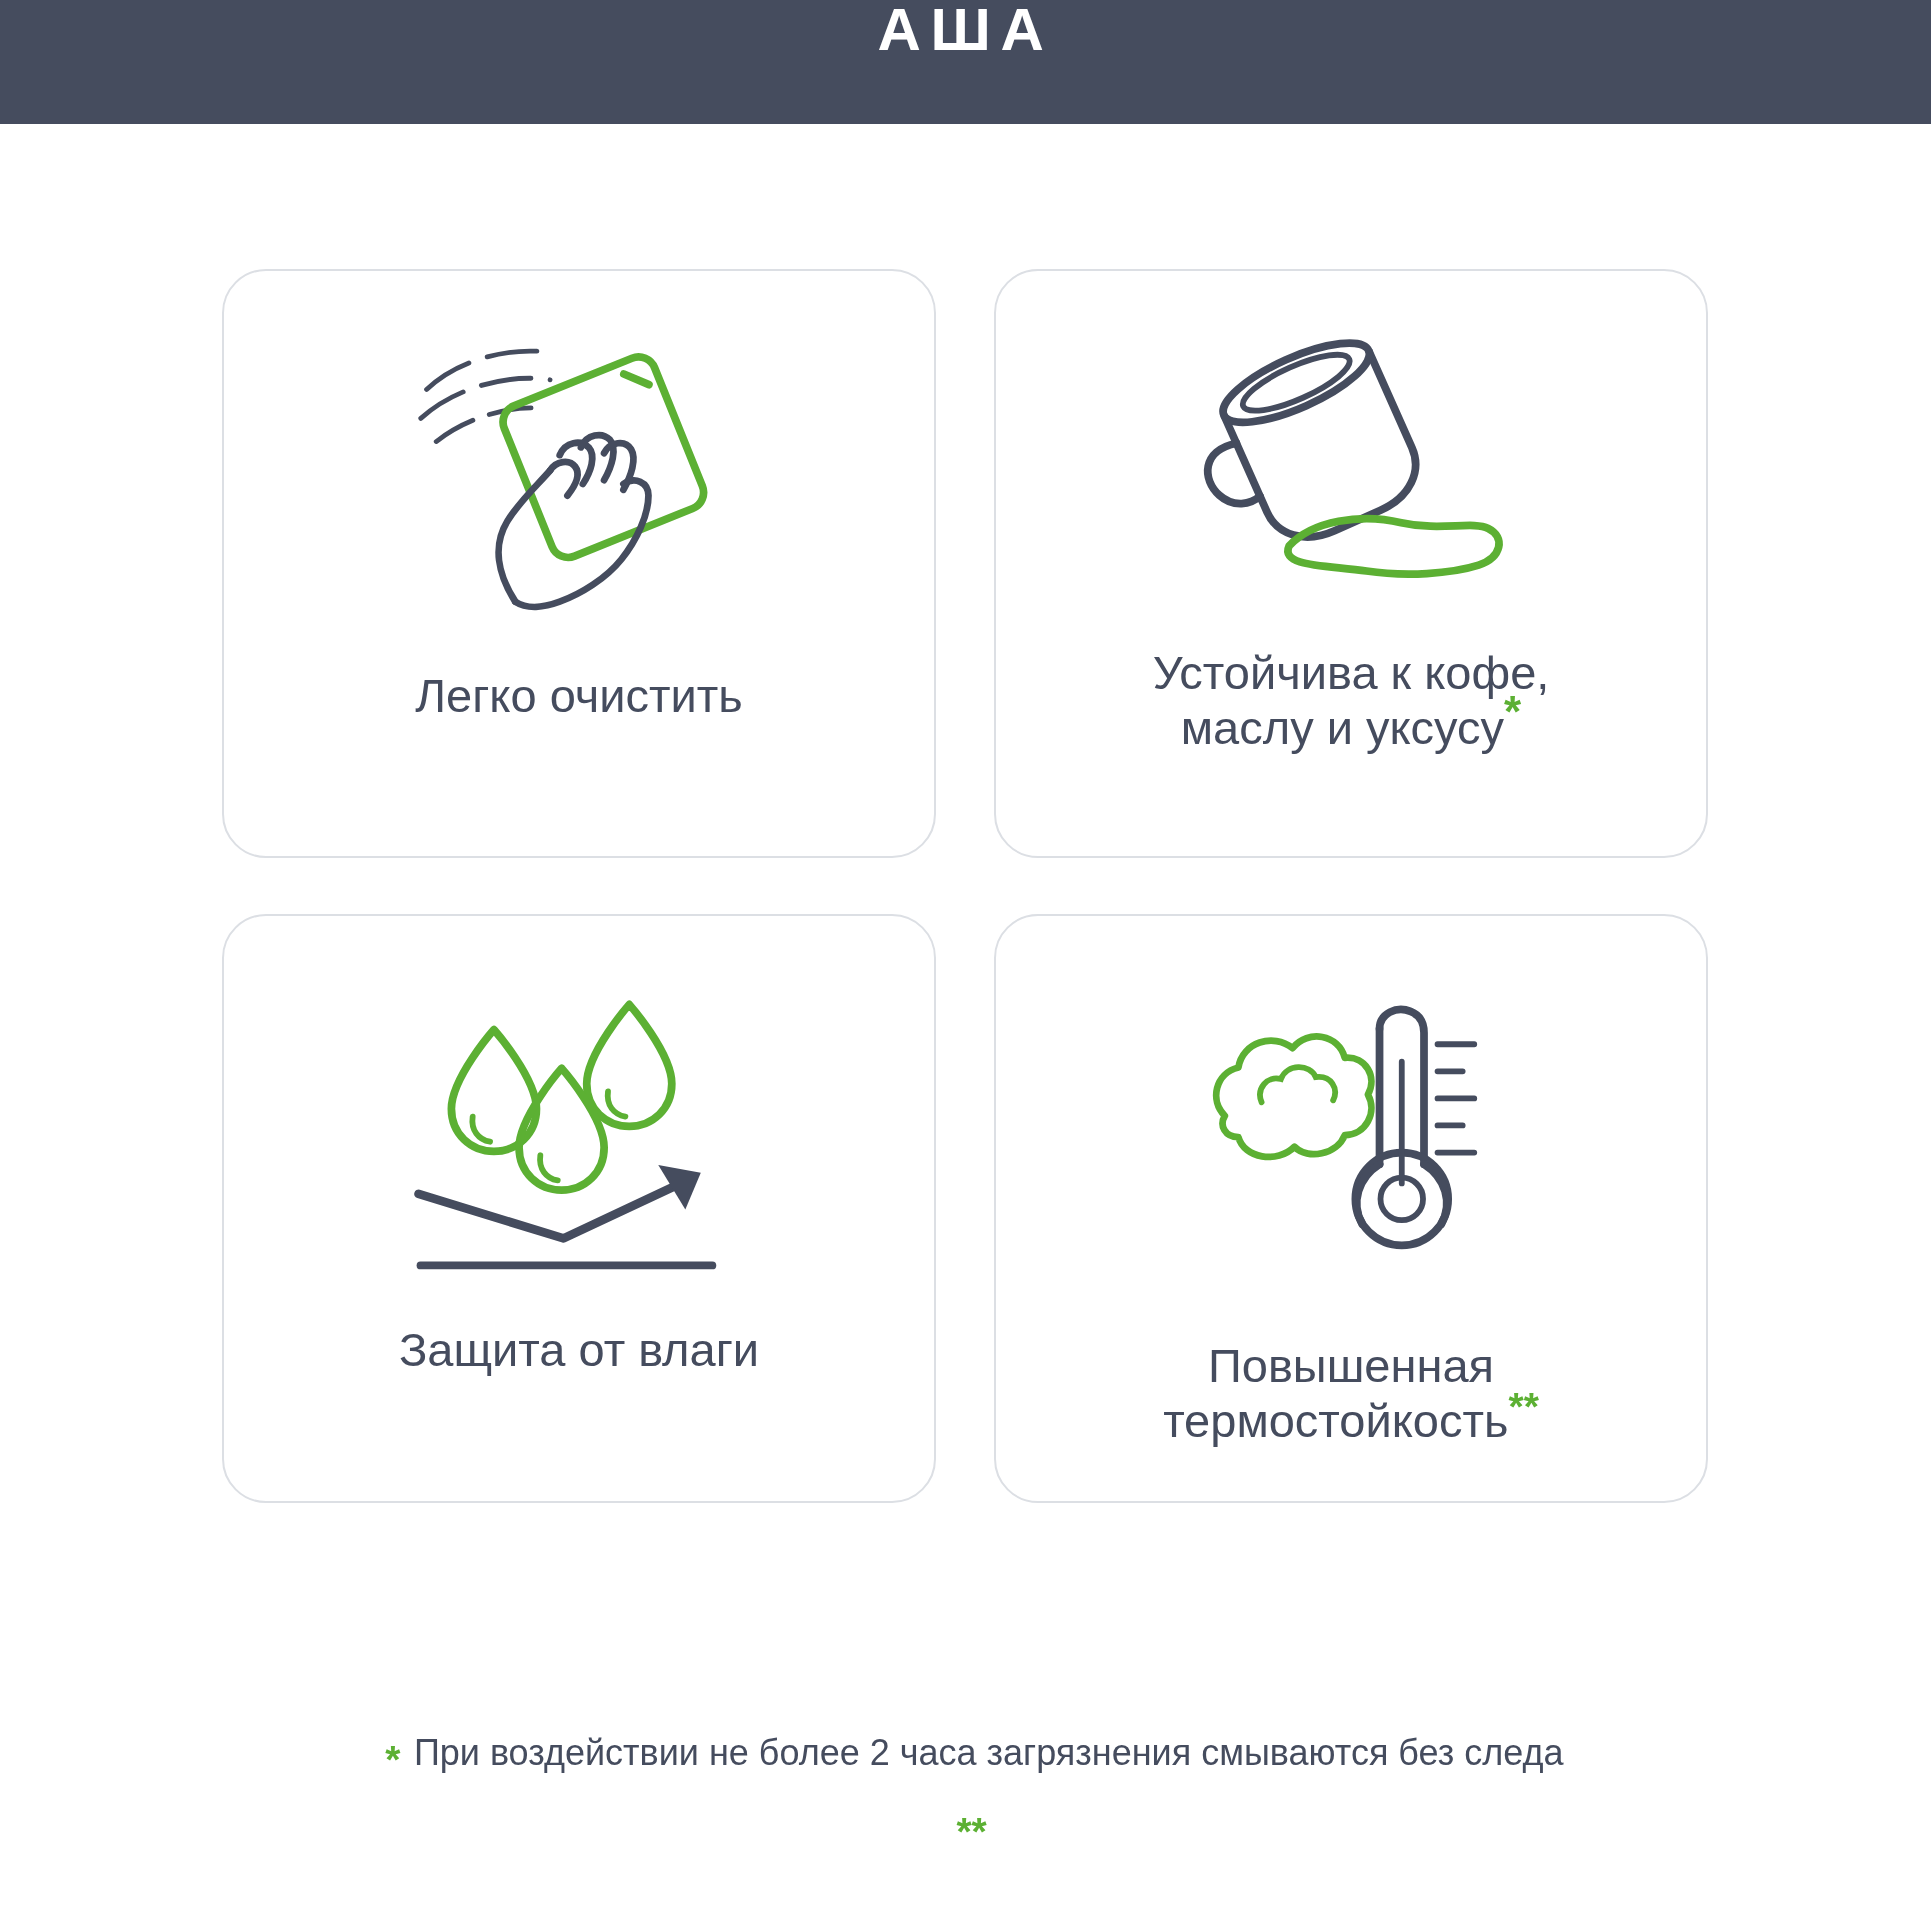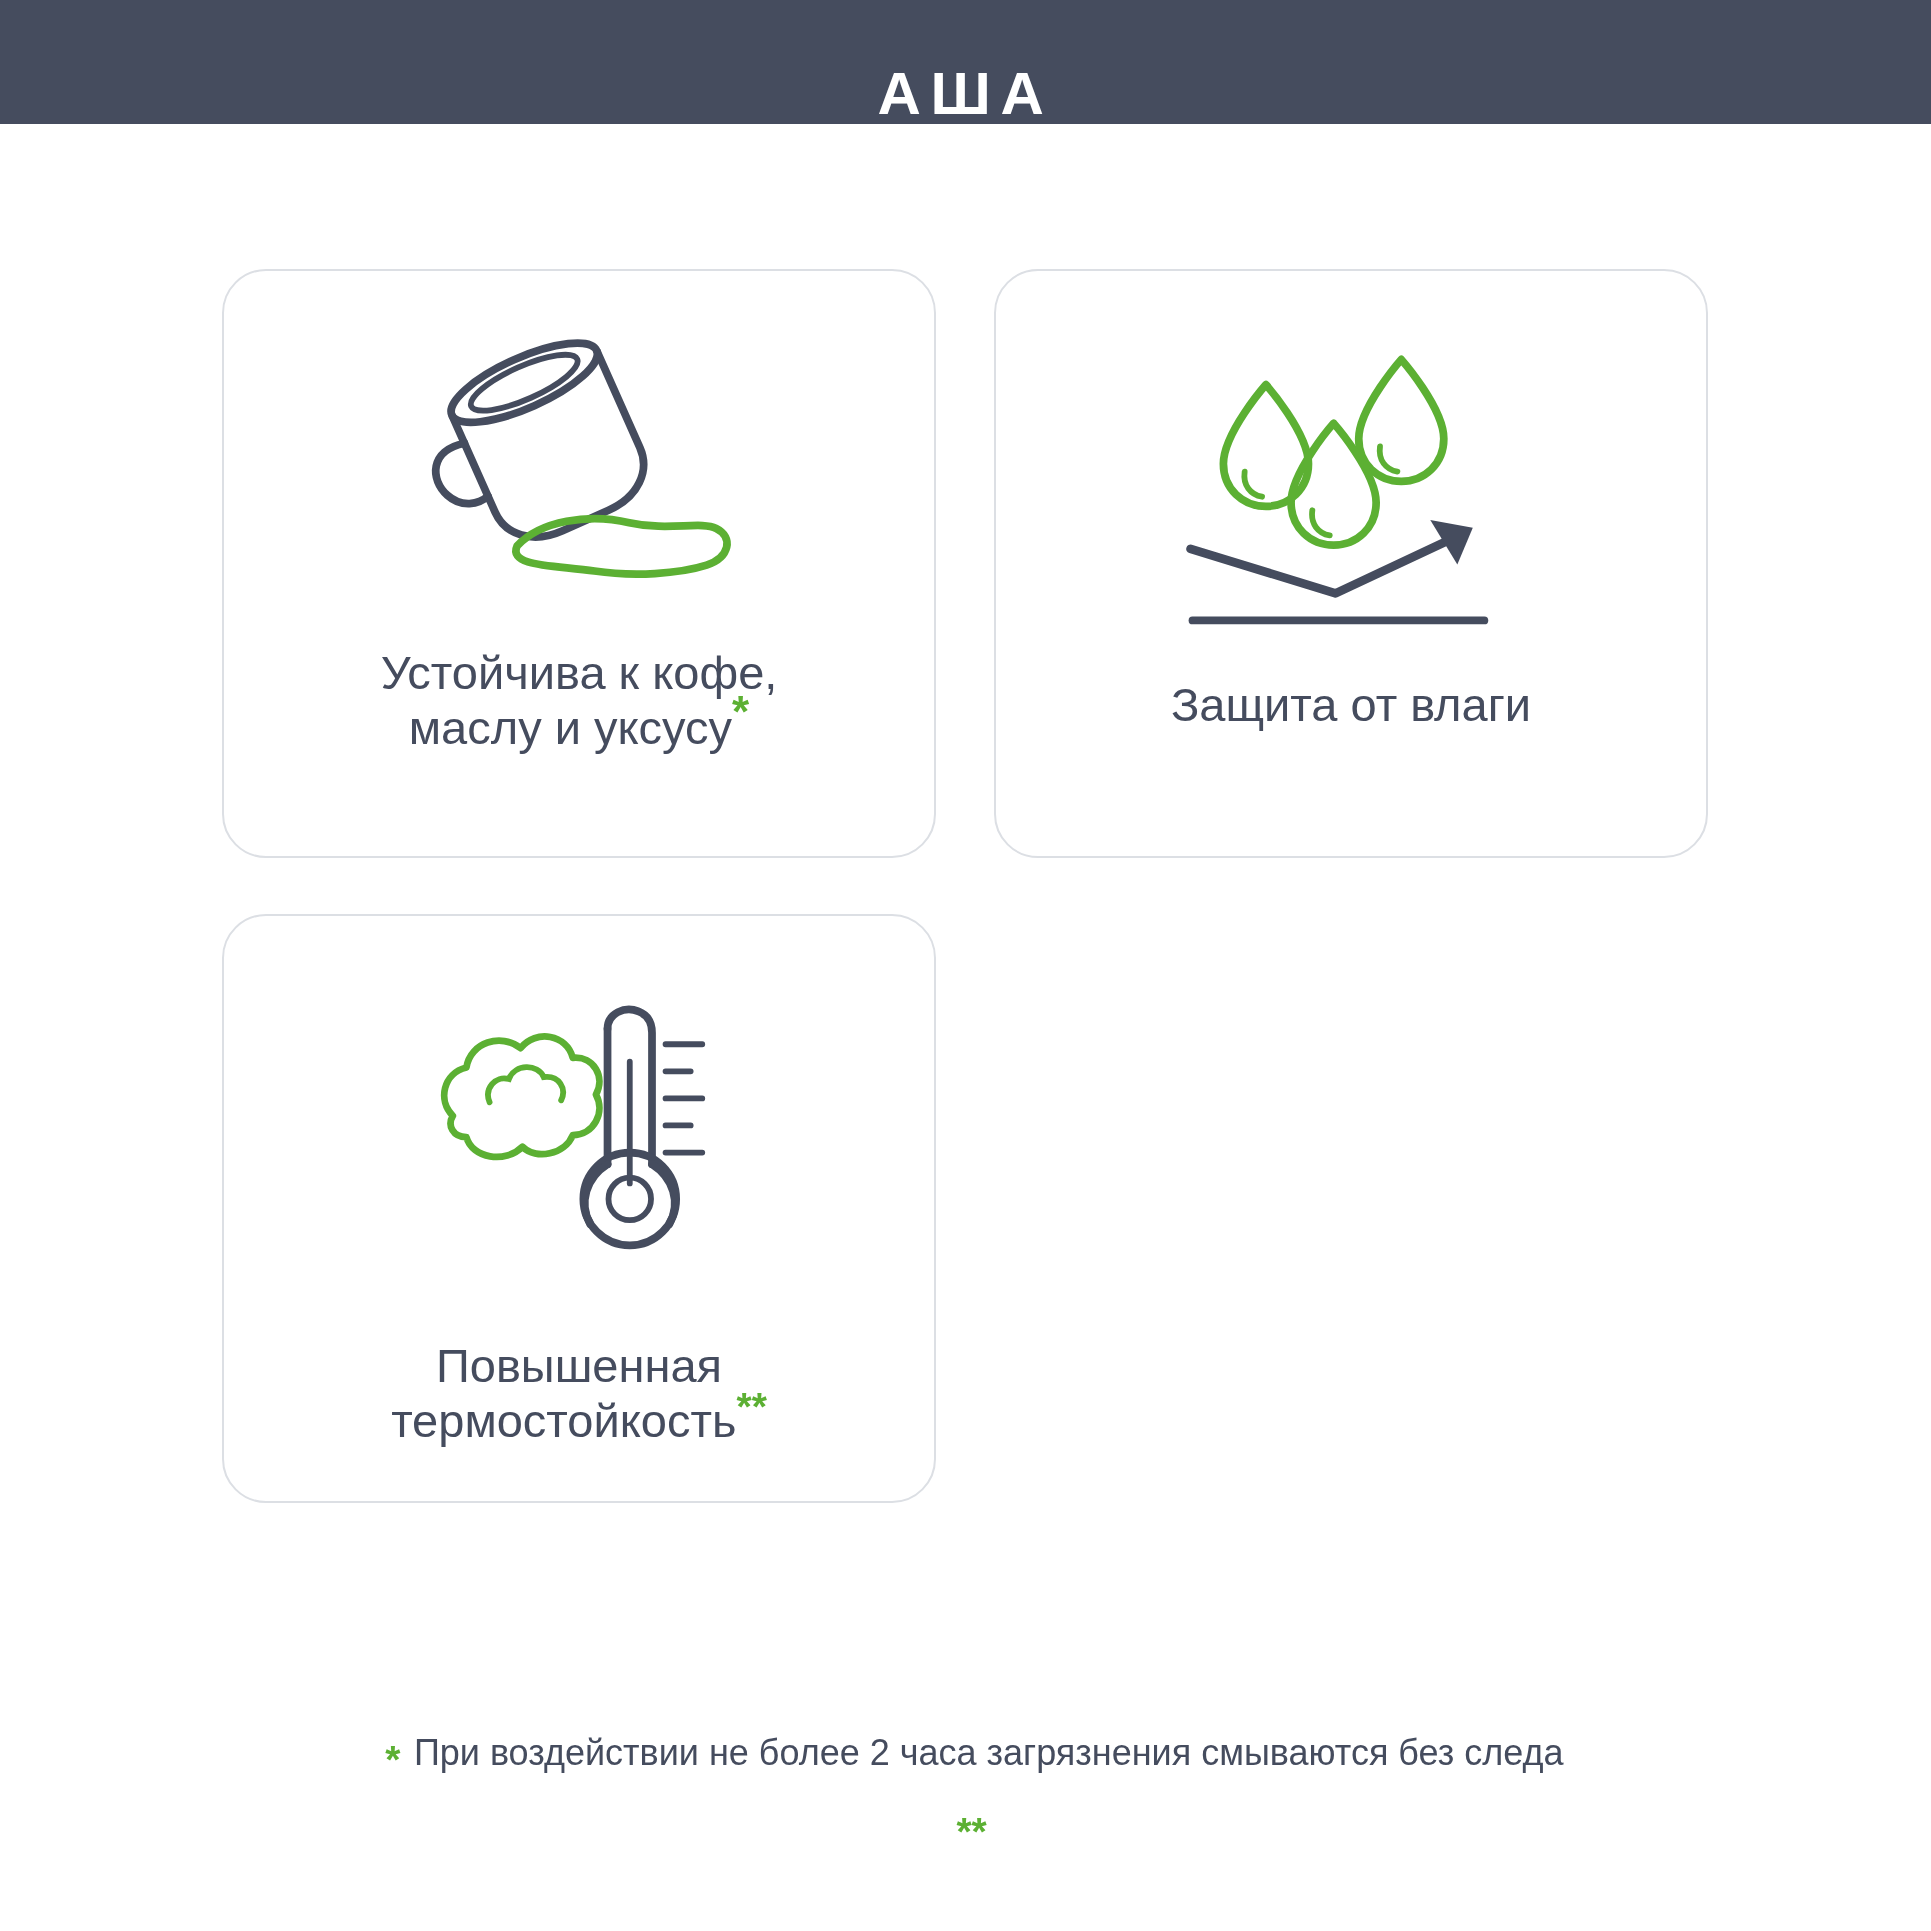--- a/index.html
+++ b/index.html
@@ -18,21 +18,21 @@
     width: 1931px;
     height: 1931px;
     box-sizing: border-box;
   }
   
   .header {
     width: 100%;
     height: 124px;
     background: #454c5e;
     display: flex;
-    align-items: flex-end;
+    align-items: flex-start;
     justify-content: center;
   }
   .header-title {
     color: #ffffff;
     font-size: 60px;
     font-weight: bold;
     letter-spacing: 9.7px;
     line-height: 1;
   }
   
@@ -126,20 +126,43 @@
 <body>
 
 <div class="page">
 
   <div class="header">
     <div class="header-title">AШA</div>
   </div>
 
   <div class="grid">
 
+    <div class="card card--clean">
+      <div class="icon-wrap">
+        <svg width="328" height="290" viewBox="0 0 340 300" fill="none" xmlns="http://www.w3.org/2000/svg" aria-hidden="true">
+
+          <path d="M12 52 C50 16 108 8 142 14" stroke="#454c5e" stroke-width="5" stroke-linecap="round" fill="none" stroke-dasharray="52 20"></path>
+          <path d="M6 82 C46 46 104 36 140 42" stroke="#454c5e" stroke-width="5" stroke-linecap="round" fill="none" stroke-dasharray="52 20"></path>
+          <path d="M22 106 C58 78 104 68 134 72" stroke="#454c5e" stroke-width="5" stroke-linecap="round" fill="none" stroke-dasharray="44 18"></path>
+
+          <g transform="rotate(-22 190 120)">
+            <rect x="110" y="40" width="168" height="168" rx="18" stroke="#5cb033" stroke-width="8" fill="none"></rect>
+            <path d="M246 52 L266 72" stroke="#5cb033" stroke-width="8" stroke-linecap="round"></path>
+          </g>
+
+          <path d="M104 272 C86 244 80 214 96 188 C110 166 128 150 140 136" stroke="#454c5e" stroke-width="7" stroke-linecap="round" fill="none"></path>
+          <path d="M140 136 C146 126 160 124 166 132 C172 140 166 152 158 162" stroke="#454c5e" stroke-width="7" stroke-linecap="round" fill="none"></path>
+          <path d="M150 120 C156 106 172 104 180 112 C188 121 182 138 174 150" stroke="#454c5e" stroke-width="7" stroke-linecap="round" fill="none"></path>
+          <path d="M172 112 C178 98 194 96 202 104 C210 113 204 132 196 146" stroke="#454c5e" stroke-width="7" stroke-linecap="round" fill="none"></path>
+          <path d="M196 118 C202 106 218 104 224 114 C230 124 224 142 216 156" stroke="#454c5e" stroke-width="7" stroke-linecap="round" fill="none"></path>
+          <path d="M216 150 C228 142 242 148 242 162 C242 182 230 208 214 228 C198 248 172 264 150 272 C134 278 116 280 104 272" stroke="#454c5e" stroke-width="7" stroke-linecap="round" fill="none"></path>
+        </svg>
+      </div>
+      <div class="card-label">Легко очистить</div>
+    </div>
 
     <div class="card card--coffee">
       <div class="icon-wrap">
         <svg width="348" height="261" viewBox="0 0 360 270" fill="none" xmlns="http://www.w3.org/2000/svg" aria-hidden="true">
 
           <g transform="rotate(-24 150 110)">
             <path d="M70 40 L70 150 C70 176 92 196 126 196 L178 196 C212 196 234 176 234 150 L234 40" stroke="#454c5e" stroke-width="8" stroke-linejoin="round" fill="none"></path>
             <ellipse cx="152" cy="40" rx="82" ry="26" stroke="#454c5e" stroke-width="8" fill="none"></ellipse>
             <ellipse cx="152" cy="40" rx="60" ry="17" stroke="#454c5e" stroke-width="6" fill="none"></ellipse>
 

